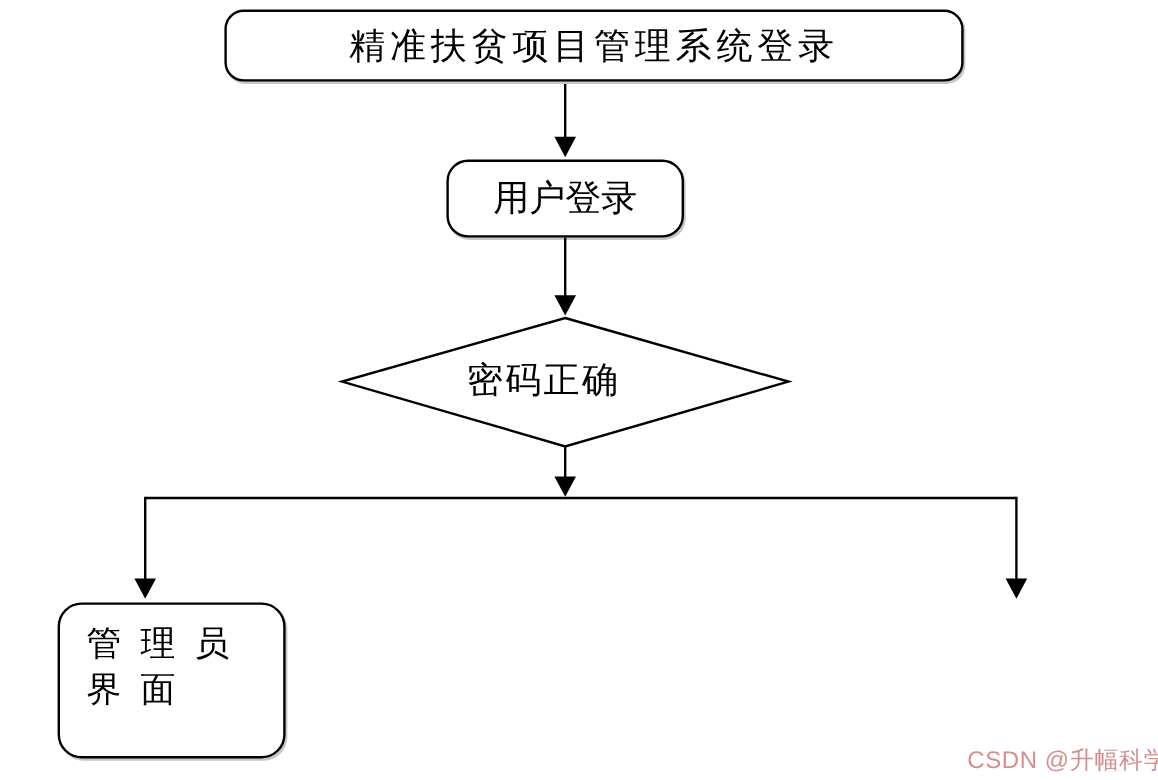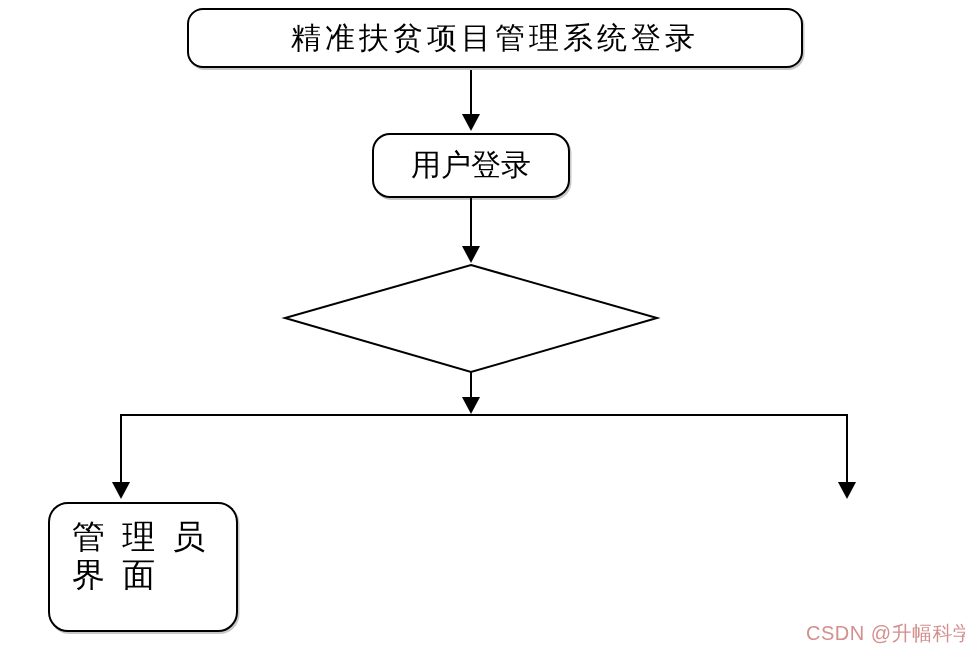--- a/index.html
+++ b/index.html
@@ -61,21 +61,21 @@
   }
   .node-admin {
     left: 48px; top: 502px;
     width: 190px; height: 130px;
     border-radius: 20px;
   }
   .node-admin .label {
     display: block;
     margin: 14px 0 0 22px;
     width: 164px;
-    font-size: 33px;
+    font-size: 29px;
     word-spacing: 8px;
     line-height: 38px;
     text-align: left;
   }
   .node-user {
     left: 753px; top: 502px;
     width: 172px; height: 130px;
     border-radius: 20px;
   }
   .node-user .label {
@@ -125,20 +125,21 @@
   </svg>
 
   <div class="node node-title">
     <span class="label">精准扶贫项目管理系统登录</span>
   </div>
 
   <div class="node node-login">
     <span class="label">用户登录</span>
   </div>
 
+  <div class="decision-label">密码正确</div>
 
   <div class="node node-admin">
     <span class="label">管 理 员 界 面</span>
   </div>
 
 
   <div class="watermark">CSDN @升幅科学</div>
 
 </div>
 

